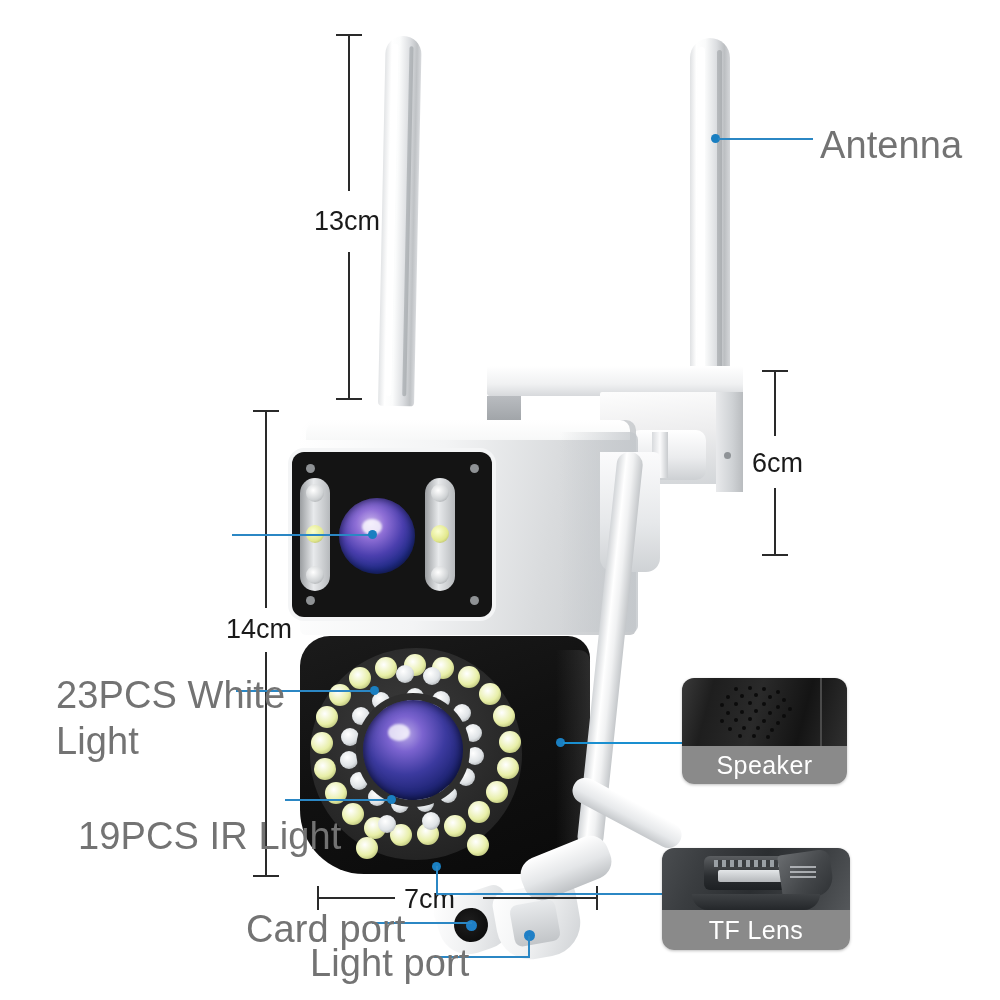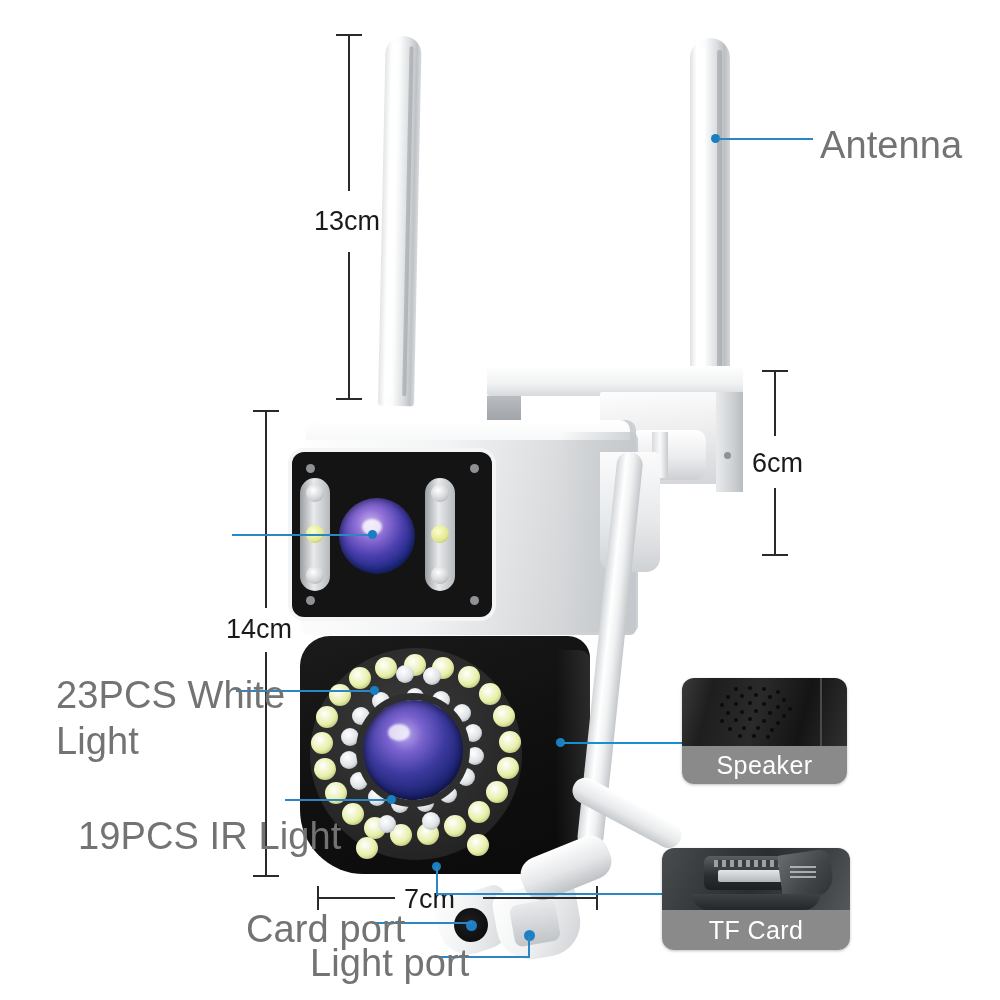--- a/index.html
+++ b/index.html
@@ -292,17 +292,17 @@
       <div class="abs" style="left:56px;top:22px;width:72px;height:12px;border-radius:2px;
            background:linear-gradient(180deg,#e3e6e8,#b4b7ba);"></div>
       <div class="abs" style="left:118px;top:4px;width:52px;height:46px;border-radius:4px 10px 20px 4px;
            background:linear-gradient(135deg,#6a6d70,#44474a 55%,#2e3134);transform:rotate(-8deg);"></div>
       <div class="abs" style="left:128px;top:16px;width:26px;height:14px;
            background:repeating-linear-gradient(0deg,#c9ccd0 0 2px,transparent 2px 5px);opacity:.75;"></div>
       <div class="abs" style="left:30px;top:46px;width:128px;height:16px;border-radius:0 0 40px 40px;
            background:linear-gradient(180deg,#3f4245,#24272a);"></div>
     </div>
     <div class="bar" style="height:40px;">
-      <span class="inset-cap">TF Card</span>
+      <span class="inset-cap">TF Lens</span>
     </div>
   </div>
 
 </div>
 
 </body></html>

